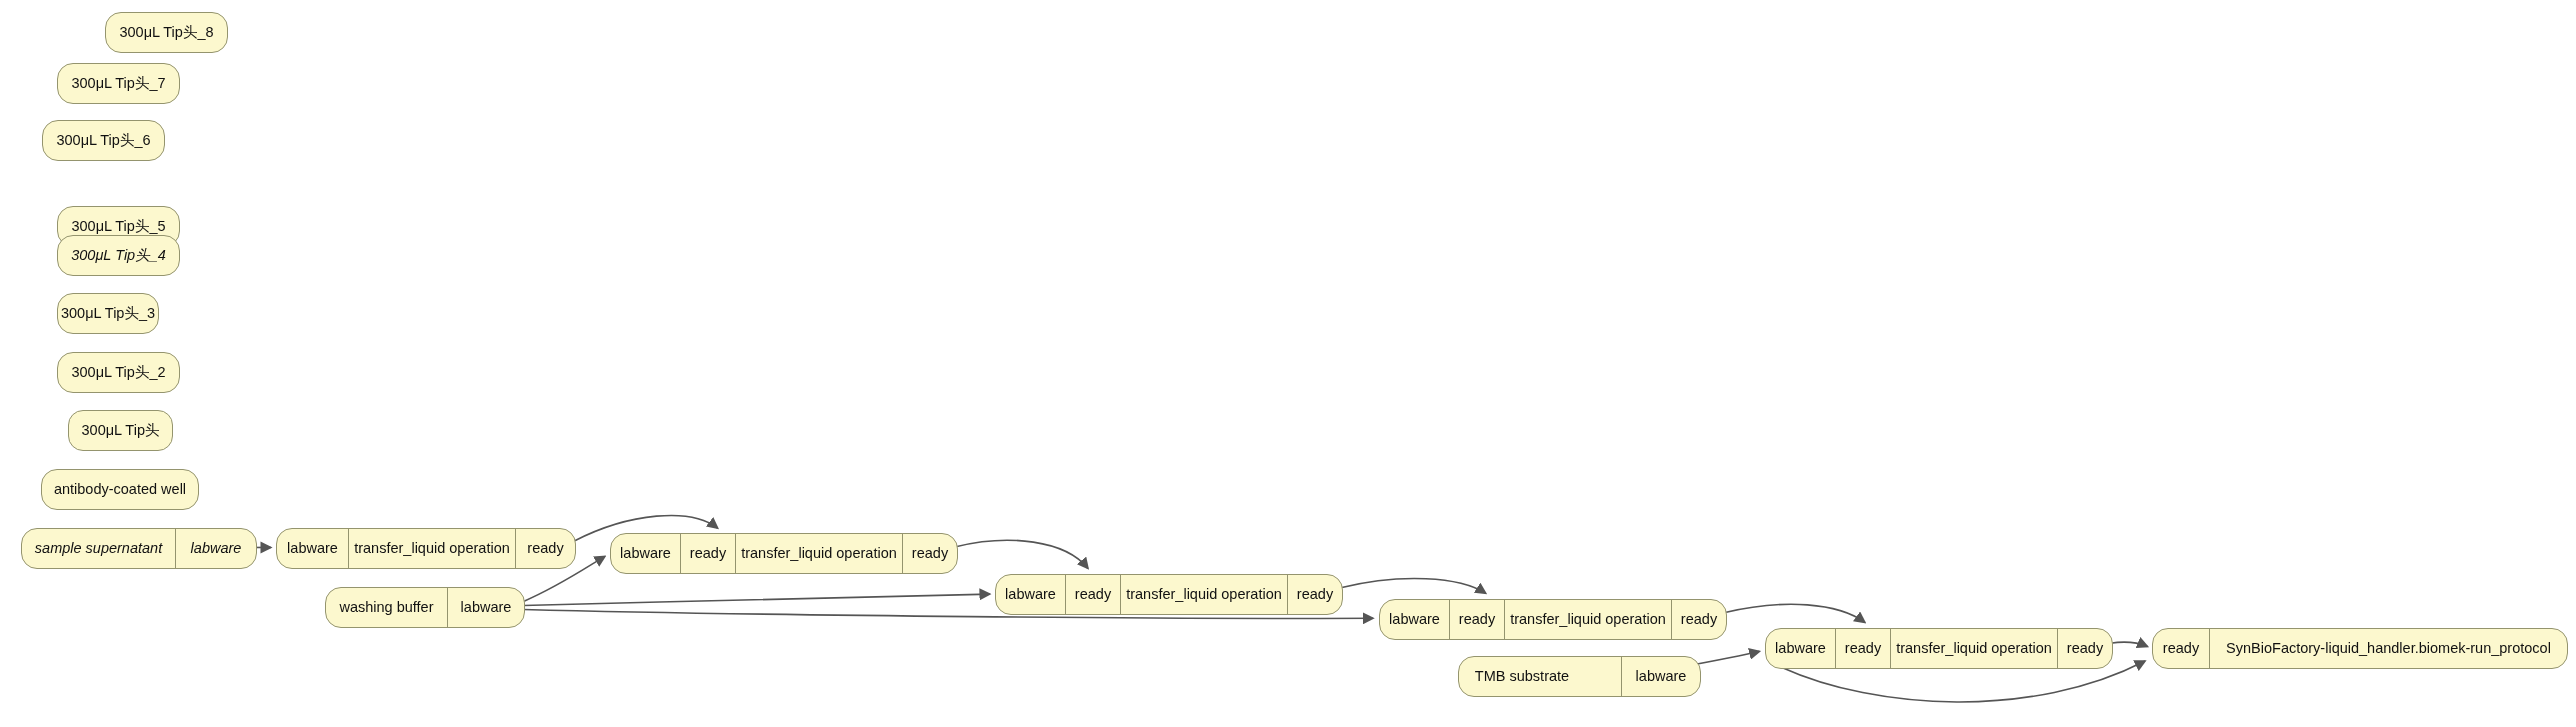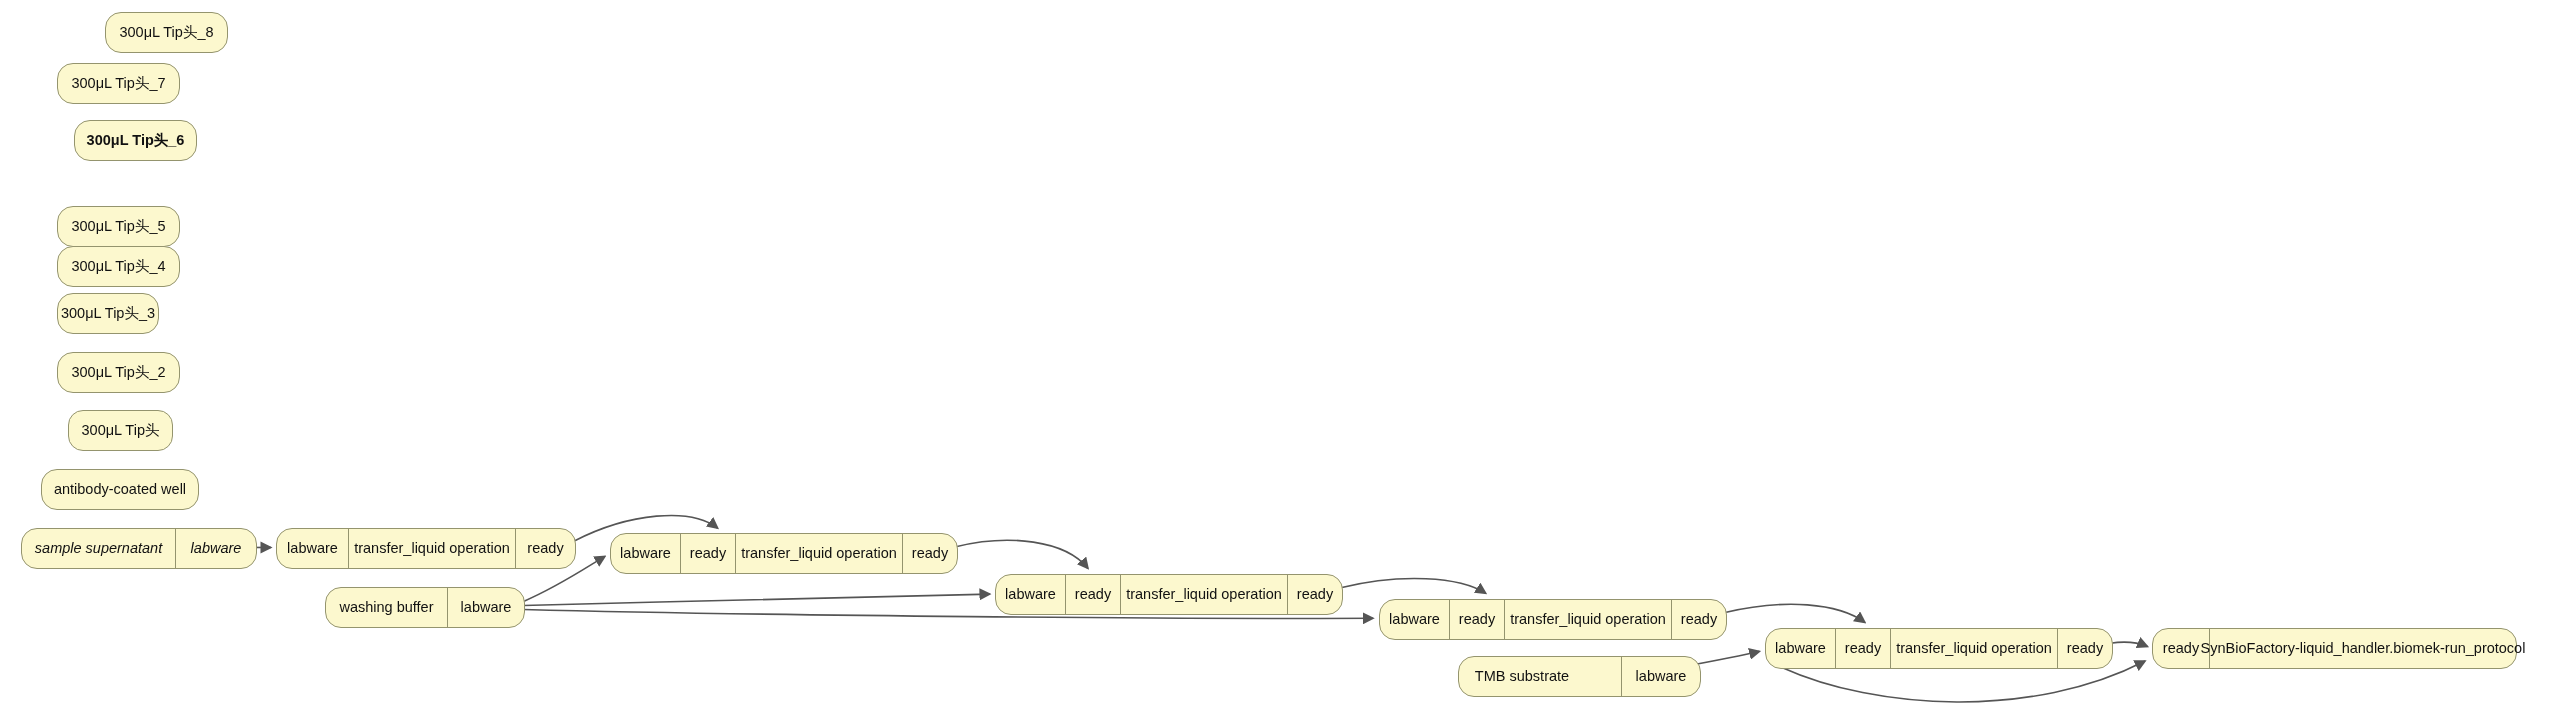--- a/index.html
+++ b/index.html
@@ -71,27 +71,27 @@
       <path d="M 2621 799 C 2639 796, 2655 798, 2667 803" class="edge" marker-end="url(#arrow)"></path>
       <path d="M 2213 829 C 2330 882, 2525 893, 2664 821" class="edge" marker-end="url(#arrow)"></path>
     </svg>
   <div id="node-layer">
       <div class="node" style="left: 57px; top: 12px; margin-left: 48px;">
         <div class="field" style="width: 121px;">300μL Tip头_8</div>
       </div>
       <div class="node" style="left: 57px; top: 63px;">
         <div class="field" style="width: 121px;">300μL Tip头_7</div>
       </div>
-      <div class="node" style="left: 74px; top: 120px; font-weight: bold;">
+      <div class="node" style="left: 42px; top: 120px;">
         <div class="field" style="width: 121px;">300μL Tip头_6</div>
       </div>
       <div class="node" style="left: 57px; top: 178px; margin-top: 28px;">
         <div class="field" style="width: 121px;">300μL Tip头_5</div>
       </div>
-      <div class="node" style="left: 57px; top: 246px;">
+      <div class="node" style="left: 57px; top: 235px; font-style: italic;">
         <div class="field" style="width: 121px;">300μL Tip头_4</div>
       </div>
       <div class="node" style="left: 57px; top: 293px;">
         <div class="field" style="width: 100px;">300μL Tip头_3</div>
       </div>
       <div class="node" style="left: 57px; top: 352px;">
         <div class="field" style="width: 121px;">300μL Tip头_2</div>
       </div>
       <div class="node" style="left: 68px; top: 410px; border-radius: 15px;">
         <div class="field" style="width: 103px;">300μL Tip头</div>
@@ -135,17 +135,17 @@
         <div class="field sep" style="width: 79px;">labware</div>
       </div>
       <div class="node" style="left: 1765px; top: 628px;">
         <div class="field" style="width: 69px;">labware</div>
         <div class="field sep" style="width: 55px;">ready</div>
         <div class="field sep" style="width: 167px;">transfer_liquid operation</div>
         <div class="field sep" style="width: 55px;">ready</div>
       </div>
       <div class="node" style="left: 2152px; top: 628px;">
         <div class="field" style="width: 56px;">ready</div>
-        <div class="field sep" style="width: 307px;">SynBioFactory-liquid_handler.biomek-run_protocol</div>
+        <div class="field sep" style="width: 358px;">SynBioFactory-liquid_handler.biomek-run_protocol</div>
       </div>
     </div>
 </div>
 
 
 </body></html>

